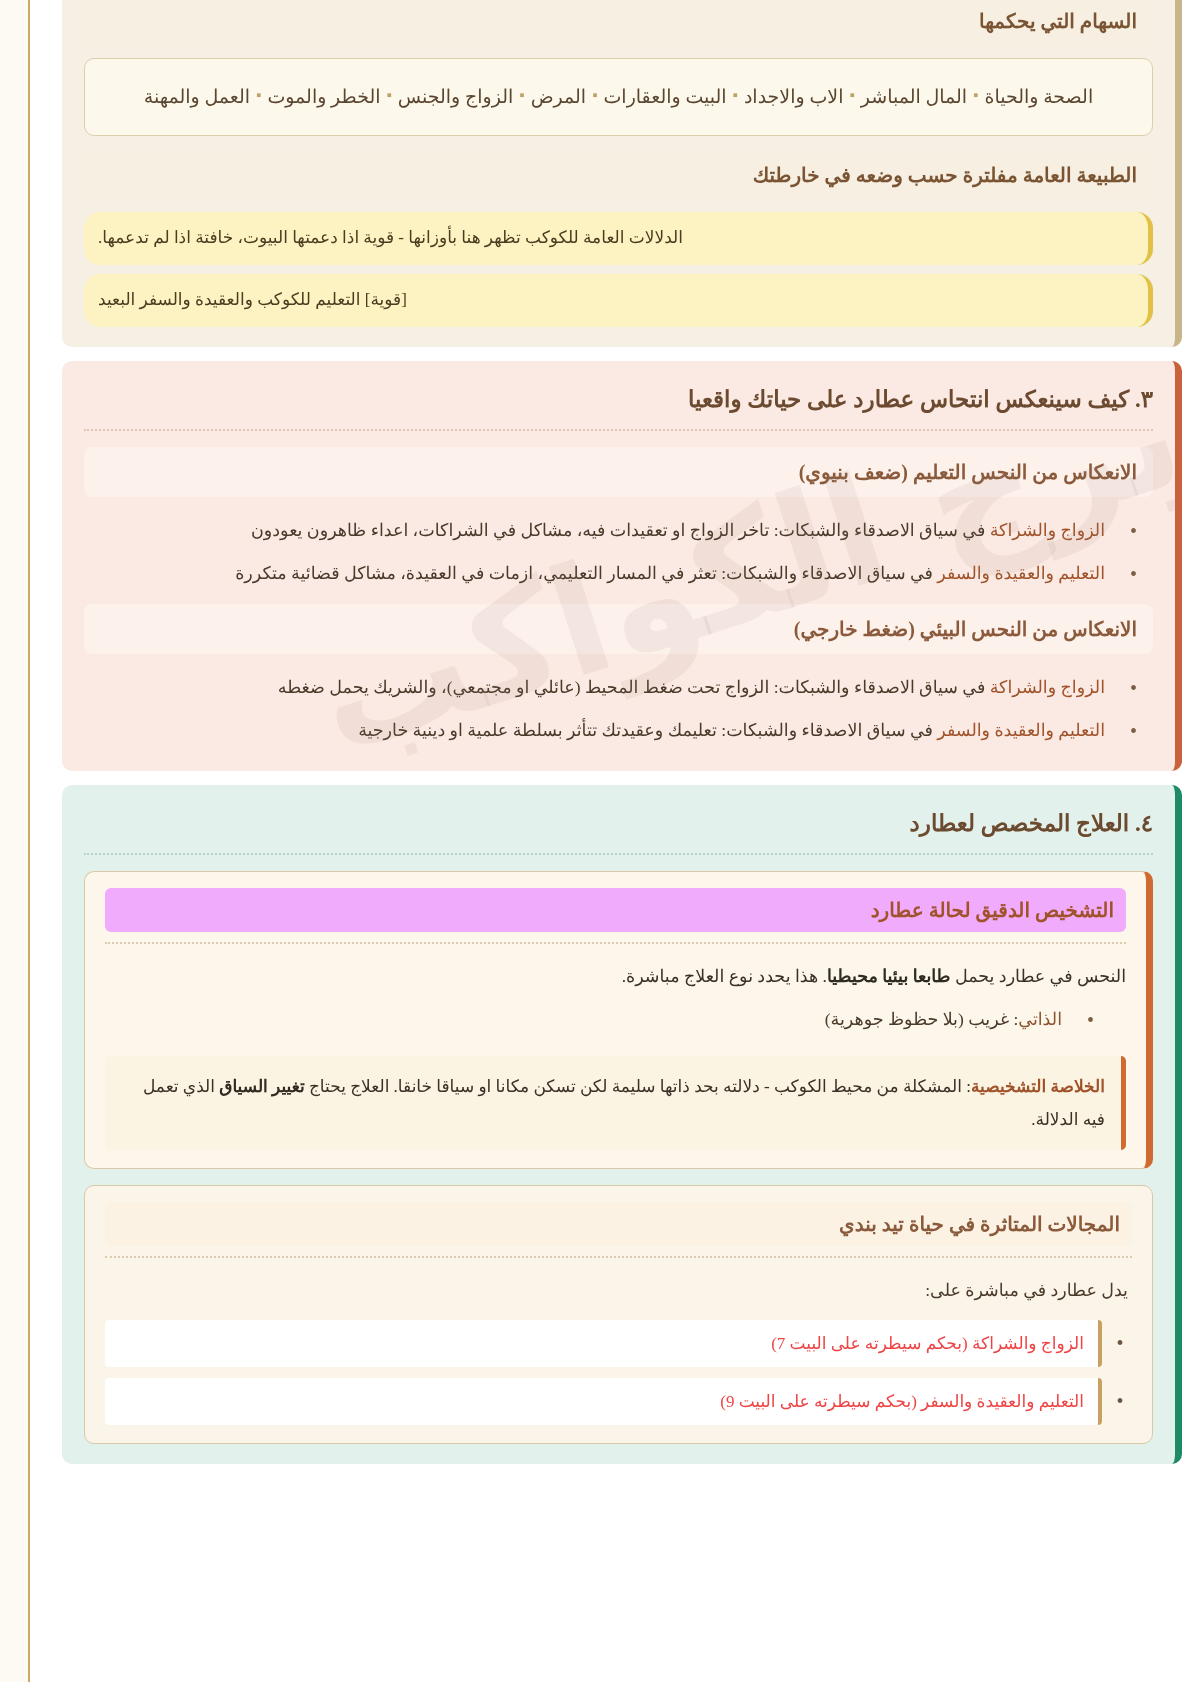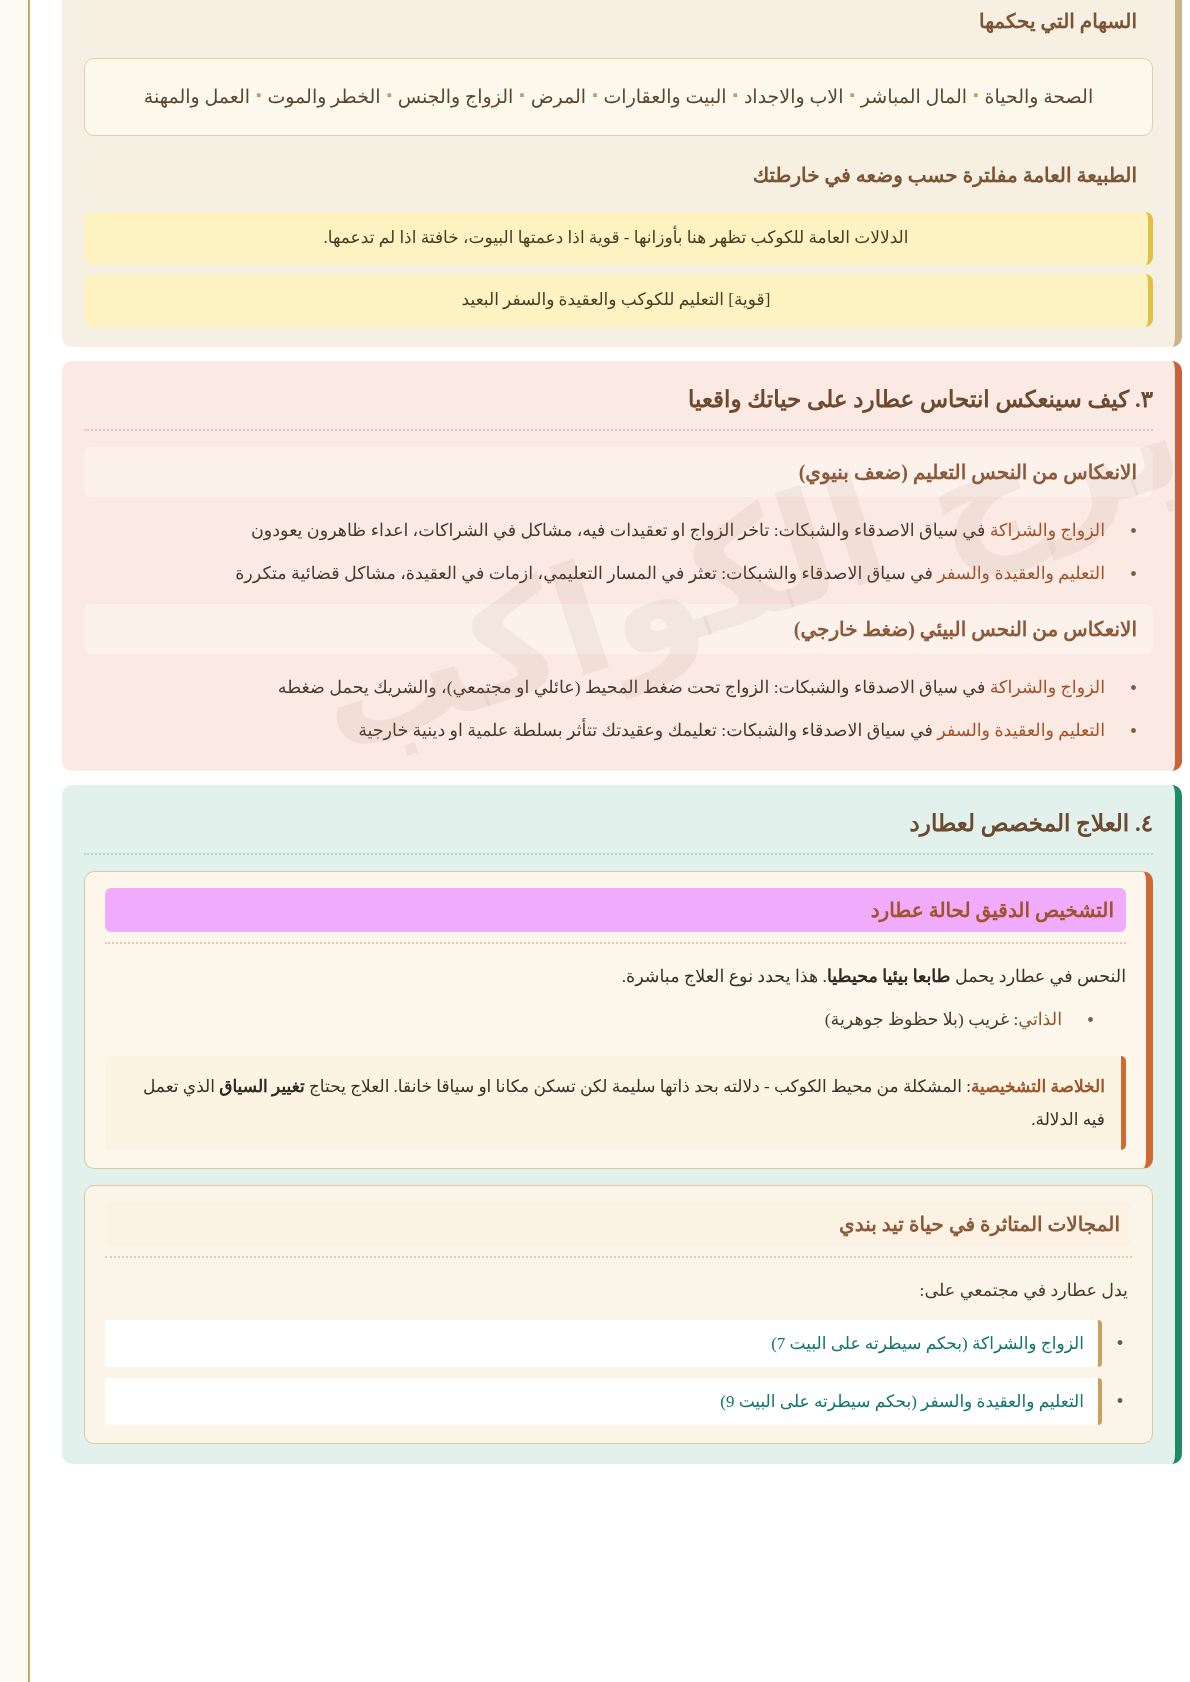--- a/index.html
+++ b/index.html
@@ -112,26 +112,26 @@
     color: #5a4630;
     margin-bottom: 14px;
     line-height: 1.9;
   }
   .cream-box .sep { color: #bfa268; margin: 0 6px; font-size: 15px; vertical-align: 3px; }
 
   
   .yrow {
     background: #fdf3c2;
     border-right: 5px solid #e0c045;
-    border-radius: 8px;
+    border-radius: 16px;
     padding: 12px 14px;
     margin-bottom: 9px;
     font-size: 17px;
     color: #4a3c20;
-    text-align: center;
+    text-align: left;
     line-height: 1.7;
   }
 
   
   ul.blist {
     list-style: none;
     margin: 0 0 10px 0;
     padding: 0 30px 0 10px;
   }
   ul.blist > li {
@@ -226,21 +226,21 @@
     text-align: center;
   }
   .wrow {
     flex: 1 1 auto;
     background: #ffffff;
     border-right: 4px solid #c8a060;
     border-radius: 4px;
     padding: 13px 14px;
     text-align: right;
     font-size: 17px;
-    color: #0f766e;
+    color: #ef4444;
   }
 </style>
 </head>
 <body>
 
 <div id="page">
 
   <div class="page-frame-outer"></div>
   <div class="page-frame-inner"></div>
 
@@ -297,21 +297,21 @@
 
         <div class="summary-box">
           <b class="k">الخلاصة التشخيصية</b><span>: المشكلة من محيط الكوكب - دلالته بحد ذاتها سليمة لكن تسكن مكانا او سياقا خانقا. العلاج يحتاج </span><b class="h">تغيير السياق</b><span> الذي تعمل فيه الدلالة.</span>
         </div>
       </div>
 
       <div class="inner-card no-accent" style="margin-bottom:0;">
         <div class="inner-title">المجالات المتاثرة في حياة تيد بندي</div>
         <hr class="inner-rule">
 
-        <p class="lead-text">يدل عطارد في مجتمعي على:</p>
+        <p class="lead-text">يدل عطارد في مباشرة على:</p>
 
         <div class="wrow-wrap">
           <span class="wrow-bullet">•</span>
           <div class="wrow">الزواج والشراكة (بحكم سيطرته على البيت 7)</div>
         </div>
         <div class="wrow-wrap" style="margin-bottom:0;">
           <span class="wrow-bullet">•</span>
           <div class="wrow">التعليم والعقيدة والسفر (بحكم سيطرته على البيت 9)</div>
         </div>
       </div>

